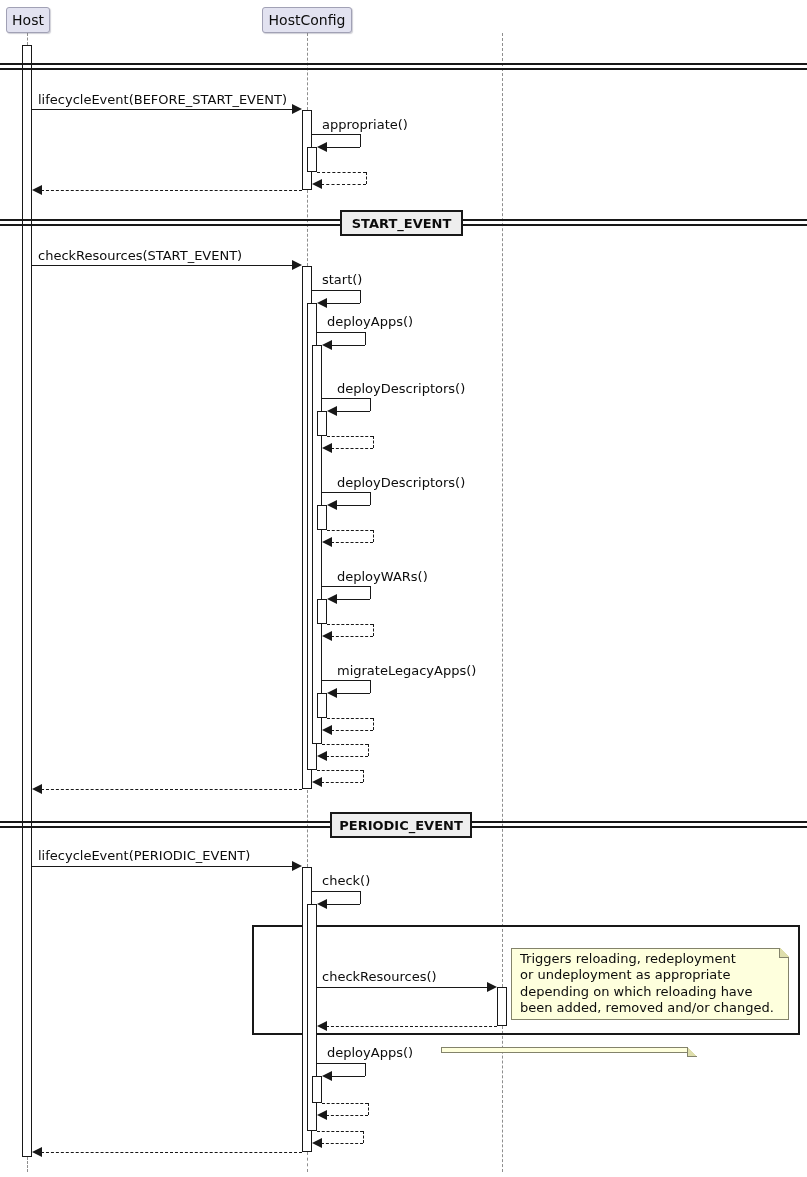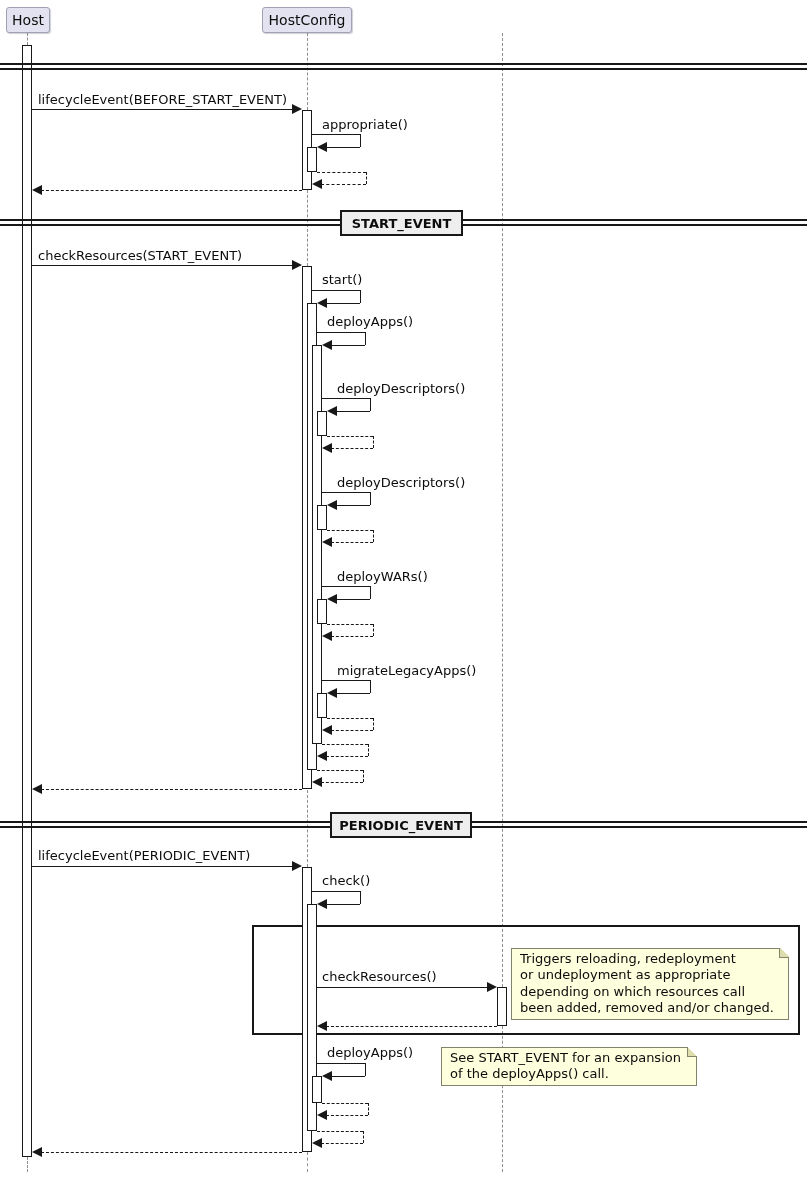--- a/index.html
+++ b/index.html
@@ -183,31 +183,30 @@
   <div class="grp" style="left:252px;top:925px;width:548px;height:110px"></div>
 
   <div class="ml" style="left:322px;top:969px">checkResources()</div>
   <div class="hl" style="top:987px;left:317px;width:171px"></div>
   <div class="ar r" style="left:487px;top:982px"></div>
   <div class="bar" style="left:497px;top:987px;height:39px"></div>
   <div class="hd" style="top:1026px;left:326px;width:171px"></div>
   <div class="ar l" style="left:317px;top:1021px"></div>
   <div class="note" style="left:511px;top:948px;width:260px"><span>Triggers reloading, redeployment
 or undeployment as appropriate
-depending on which resources call
+depending on which reloading have
 been added, removed and/or changed.</span><div class="fold"></div></div>
 
   <div class="ml" style="left:327px;top:1045px">deployApps()</div>
   <div class="hl" style="top:1063px;left:317px;width:48px"></div>
   <div class="vl" style="left:365px;top:1063px;height:13px"></div>
   <div class="hl" style="top:1076px;left:331px;width:34px"></div>
   <div class="ar l" style="left:322px;top:1071px"></div>
   <div class="bar" style="left:312px;top:1076px;height:27px"></div>
-  <div class="note" style="left:441px;top:1047px;width:238px"><span>See START_EVENT for an expansion
-of the deployApps() call.</span><div class="fold"></div></div>
+  <div class="note" style="left:441px;top:1047px;width:238px"><div class="fold"></div></div>
   <div class="hd" style="top:1103px;left:322px;width:46px"></div>
   <div class="vd" style="left:368px;top:1103px;height:12px"></div>
   <div class="hd" style="top:1115px;left:326px;width:42px"></div>
   <div class="ar l" style="left:317px;top:1110px"></div>
   <div class="hd" style="top:1131px;left:317px;width:46px"></div>
   <div class="vd" style="left:363px;top:1131px;height:12px"></div>
   <div class="hd" style="top:1143px;left:321px;width:42px"></div>
   <div class="ar l" style="left:312px;top:1138px"></div>
   <div class="hd" style="top:1152px;left:41px;width:261px"></div>
   <div class="ar l" style="left:32px;top:1147px"></div>

